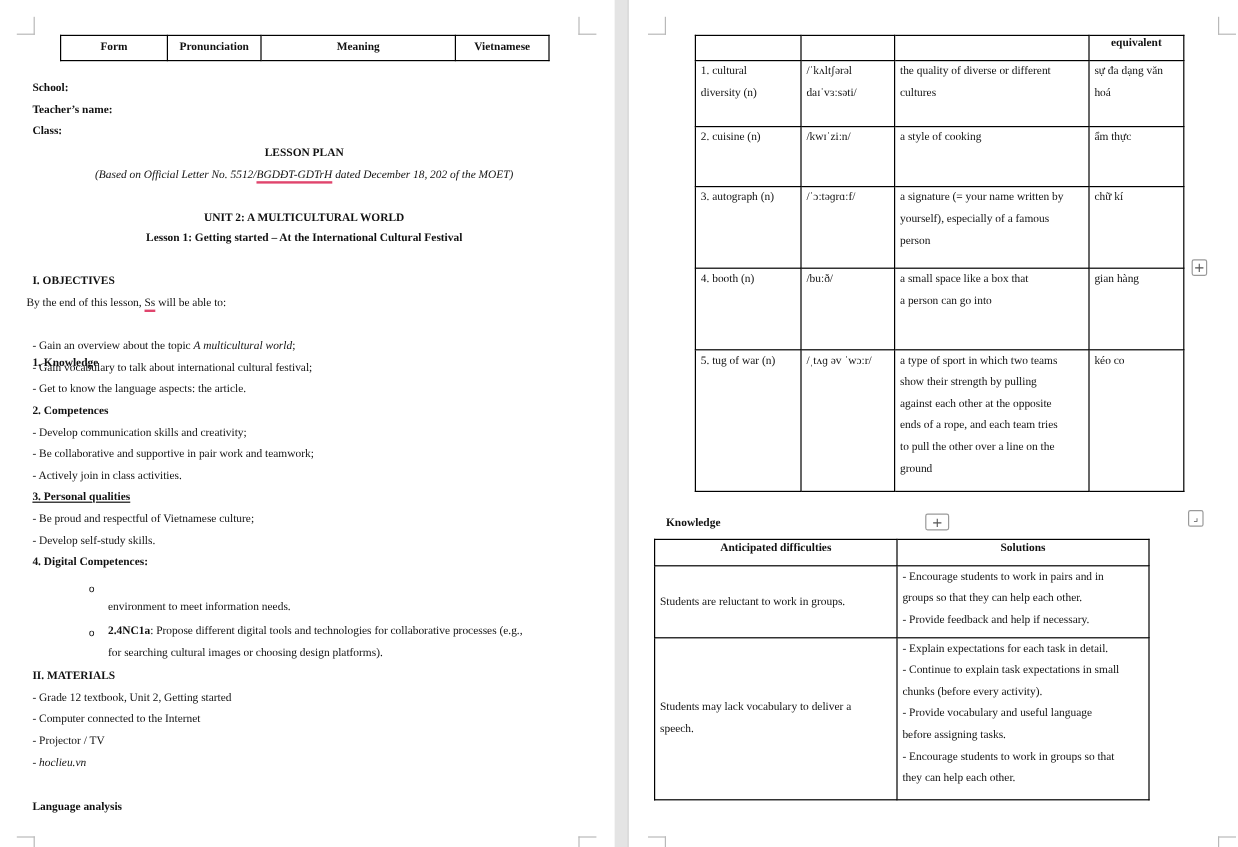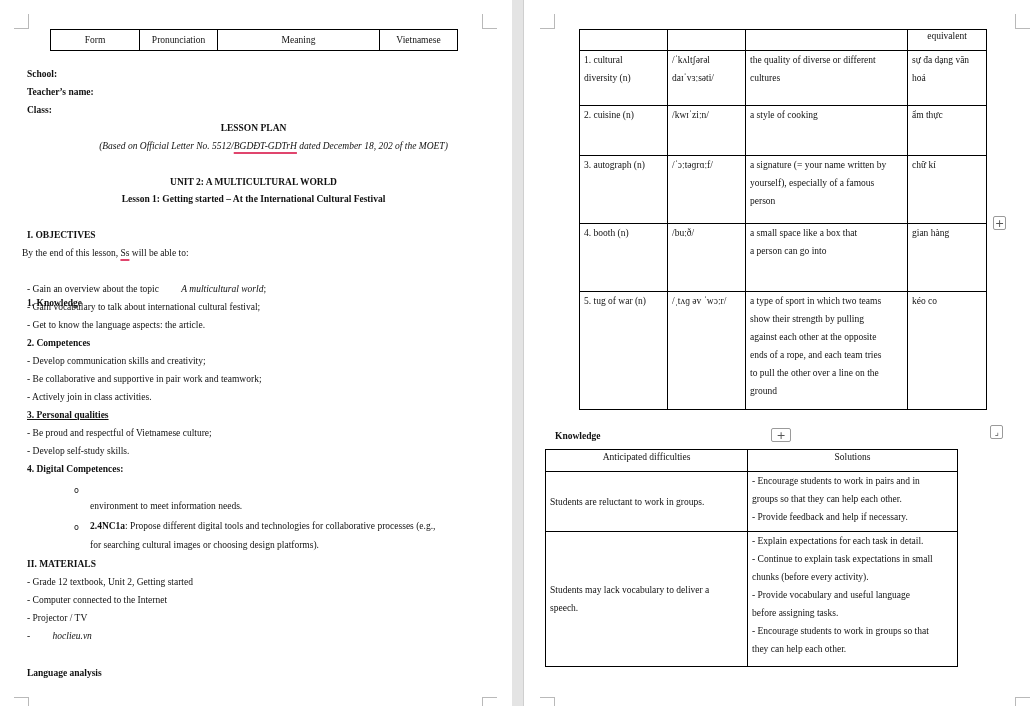--- a/index.html
+++ b/index.html
@@ -17,29 +17,29 @@
     background:#e4e4e4; border-right:1px solid #cfcfcf; box-sizing:border-box;
   }
   .corner { position:absolute; width:14px; height:14px; border-color:#b9b9b9; border-style:solid; border-width:0; }
   .c-tl { border-right-width:1px; border-bottom-width:1px; }
   .c-tr { border-left-width:1px; border-bottom-width:1px; }
   .c-bl { border-right-width:1px; border-top-width:1px; }
   .c-br { border-left-width:1px; border-top-width:1px; }
 
   .abs { position:absolute; white-space:nowrap; font-size:9.5px; line-height:12px; }
   .b { font-weight:bold; }
-  .i { font-style:italic;padding-left:20px; }
+  .i { font-style:italic; }
   .center { text-align:center; }
 
   table.doc { position:absolute; border-collapse:collapse; table-layout:fixed; font-size:9.5px; }
   table.doc td, table.doc th {
     border:1.5px solid #000; padding:0 4px; vertical-align:top; line-height:18px;
     font-weight:normal;
   }
-  table.doc th { font-weight:normal; vertical-align:middle; }
+  table.doc th { font-weight:bold; vertical-align:middle; }
   .squiggle { text-decoration:underline; text-decoration-color:#e0456d; text-decoration-thickness:2px; text-underline-offset:3px; }
 
   .ctrl-btn {
     position:absolute; width:13px; height:14px; border:1px solid #9a9a9a; border-radius:2px;
     background:#fff; color:#555; font-family:"DejaVu Sans", sans-serif; font-size:11px;
     line-height:13px; text-align:center; box-sizing:border-box;
   }
   .ctrl-btn.wide { width:20px; }
   .bullet-o { position:absolute; font-size:8px; font-family:"DejaVu Sans", sans-serif; }
 </style>

